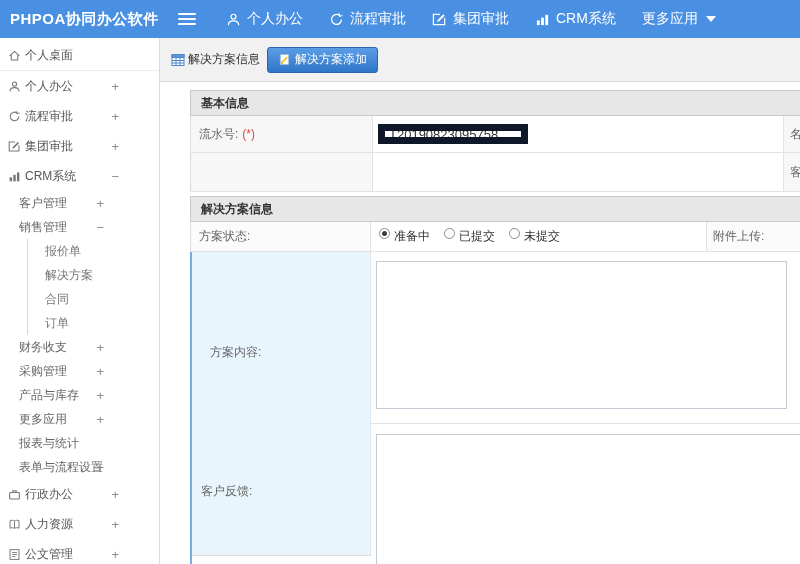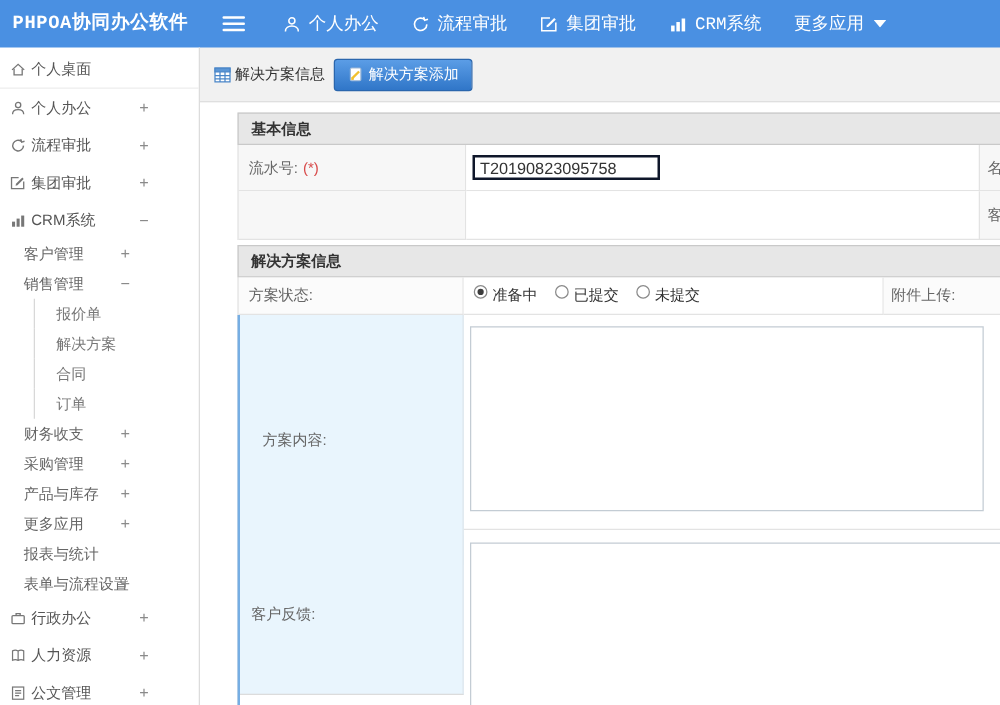--- a/index.html
+++ b/index.html
@@ -1,20 +1,20 @@
 <!DOCTYPE html>
 <html><head>
 <meta charset="utf-8">
 <style>
   html,body{margin:0;padding:0;background:#fff;}
   .stage{position:relative;width:800px;height:564px;overflow:hidden;background:#fff;
          font-family:"Liberation Sans","DejaVu Sans",sans-serif;-webkit-font-smoothing:antialiased;}
 
   
-  .topbar{position:absolute;left:0;top:0;width:800px;height:42px;background:#4a90e2;color:#fff;font-family:Liberation Mono, monospace;}
+  .topbar{position:absolute;left:0;top:0;width:800px;height:42px;background:#4a90e2;color:#fff;}
   .logo{position:absolute;left:10px;top:0;line-height:38px;font-size:15px;font-weight:bold;letter-spacing:.5px;}
   .hamburger{position:absolute;left:178px;top:13px;width:18px;height:12px;cursor:pointer;}
   .hamburger i{display:block;height:2px;background:#fff;margin-bottom:3px;border-radius:1px;}
   .topnav{position:absolute;left:213px;top:0;height:38px;display:flex;}
   .topnav-item{display:flex;align-items:center;padding:0 13px;font-size:14px;color:#fff;cursor:pointer;white-space:nowrap;}
   .topnav-item .nic{display:inline-flex;margin-right:6px;color:#fff;}
   .caret{margin-left:8px;display:inline-flex;}
 
   
   .sidebar{position:absolute;left:0;top:38px;width:159px;height:526px;background:#fff;
@@ -50,21 +50,21 @@
   .row{display:flex;}
   .cell{box-sizing:border-box;border-bottom:1px solid #e3e3e3;border-right:1px solid #e3e3e3;
         font-size:12px;color:#666;display:flex;align-items:center;}
   .r1 .cell{height:37px;align-items:center;}
   .r2 .cell{height:39px;}
   .rA .cell{height:30px;}
   .lab{width:182px;background:#f7f7f7;padding-left:8px;}
   .fld{width:411px;background:#fff;}
   .lab2{width:180px;background:#f7f7f7;padding-left:6px;}
   .req{color:#d84b4b;margin-left:4px;}
-  .serial{width:150px;height:20px;box-sizing:border-box;border:2px solid #0f172a;margin-left:5px;
+  .serial{width:150px;height:20px;box-sizing:border-box;border:7px solid #0f172a;margin-left:5px;
           font-size:13px;color:#333;padding:1px 4px;font-family:inherit;background:#fff;}
   .labA{width:180px;background:#fbfbfb;padding-left:8px;}
   .fldA{width:336px;background:#fff;}
   .labB{width:180px;background:#fbfbfb;padding-left:6px;}
   .radio-group{display:flex;align-items:center;margin-left:8px;}
   .radio{display:flex;margin-right:14px;color:#333;cursor:pointer;}
   .rb{width:11px;height:11px;border:1px solid #8a8a8a;border-radius:50%;background:#fff;position:relative;
       margin-right:4px;box-sizing:border-box;}
   .rb.on::after{content:'';position:absolute;left:2px;top:2px;right:2px;bottom:2px;background:#3d3d3d;border-radius:50%;}
   .labHL{width:180px;background:#e9f5fd;padding-left:10px;border-right:1px solid #dde6ec;

